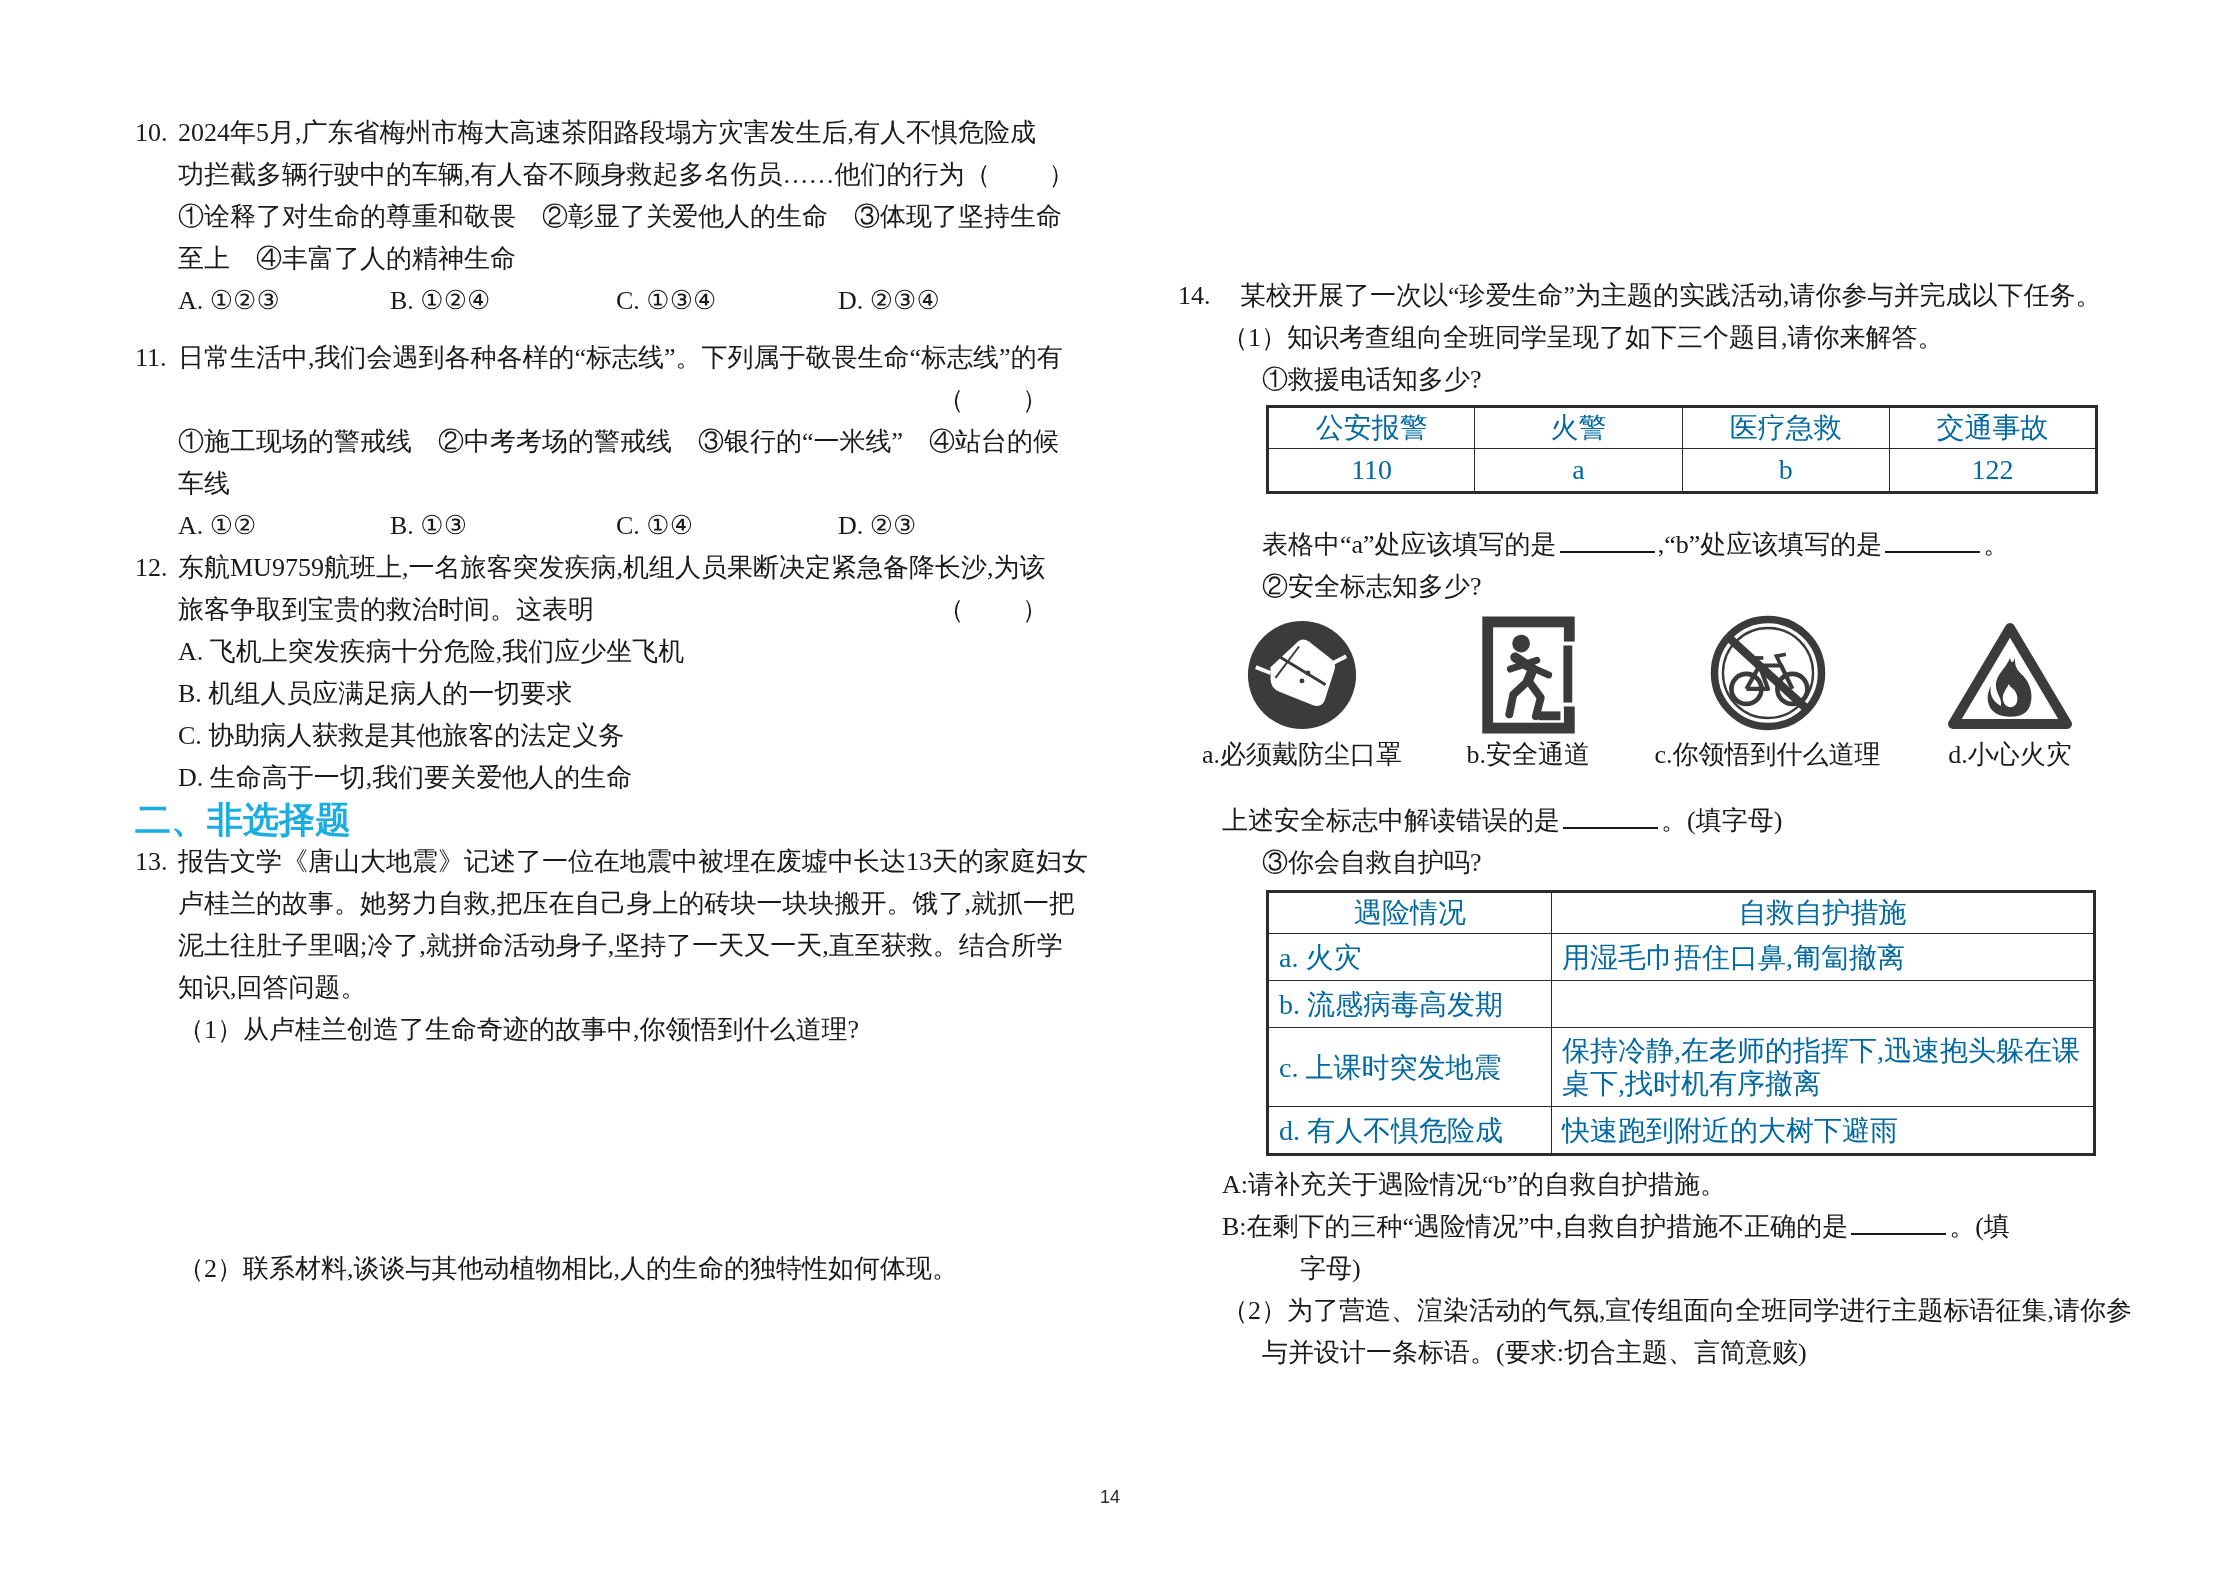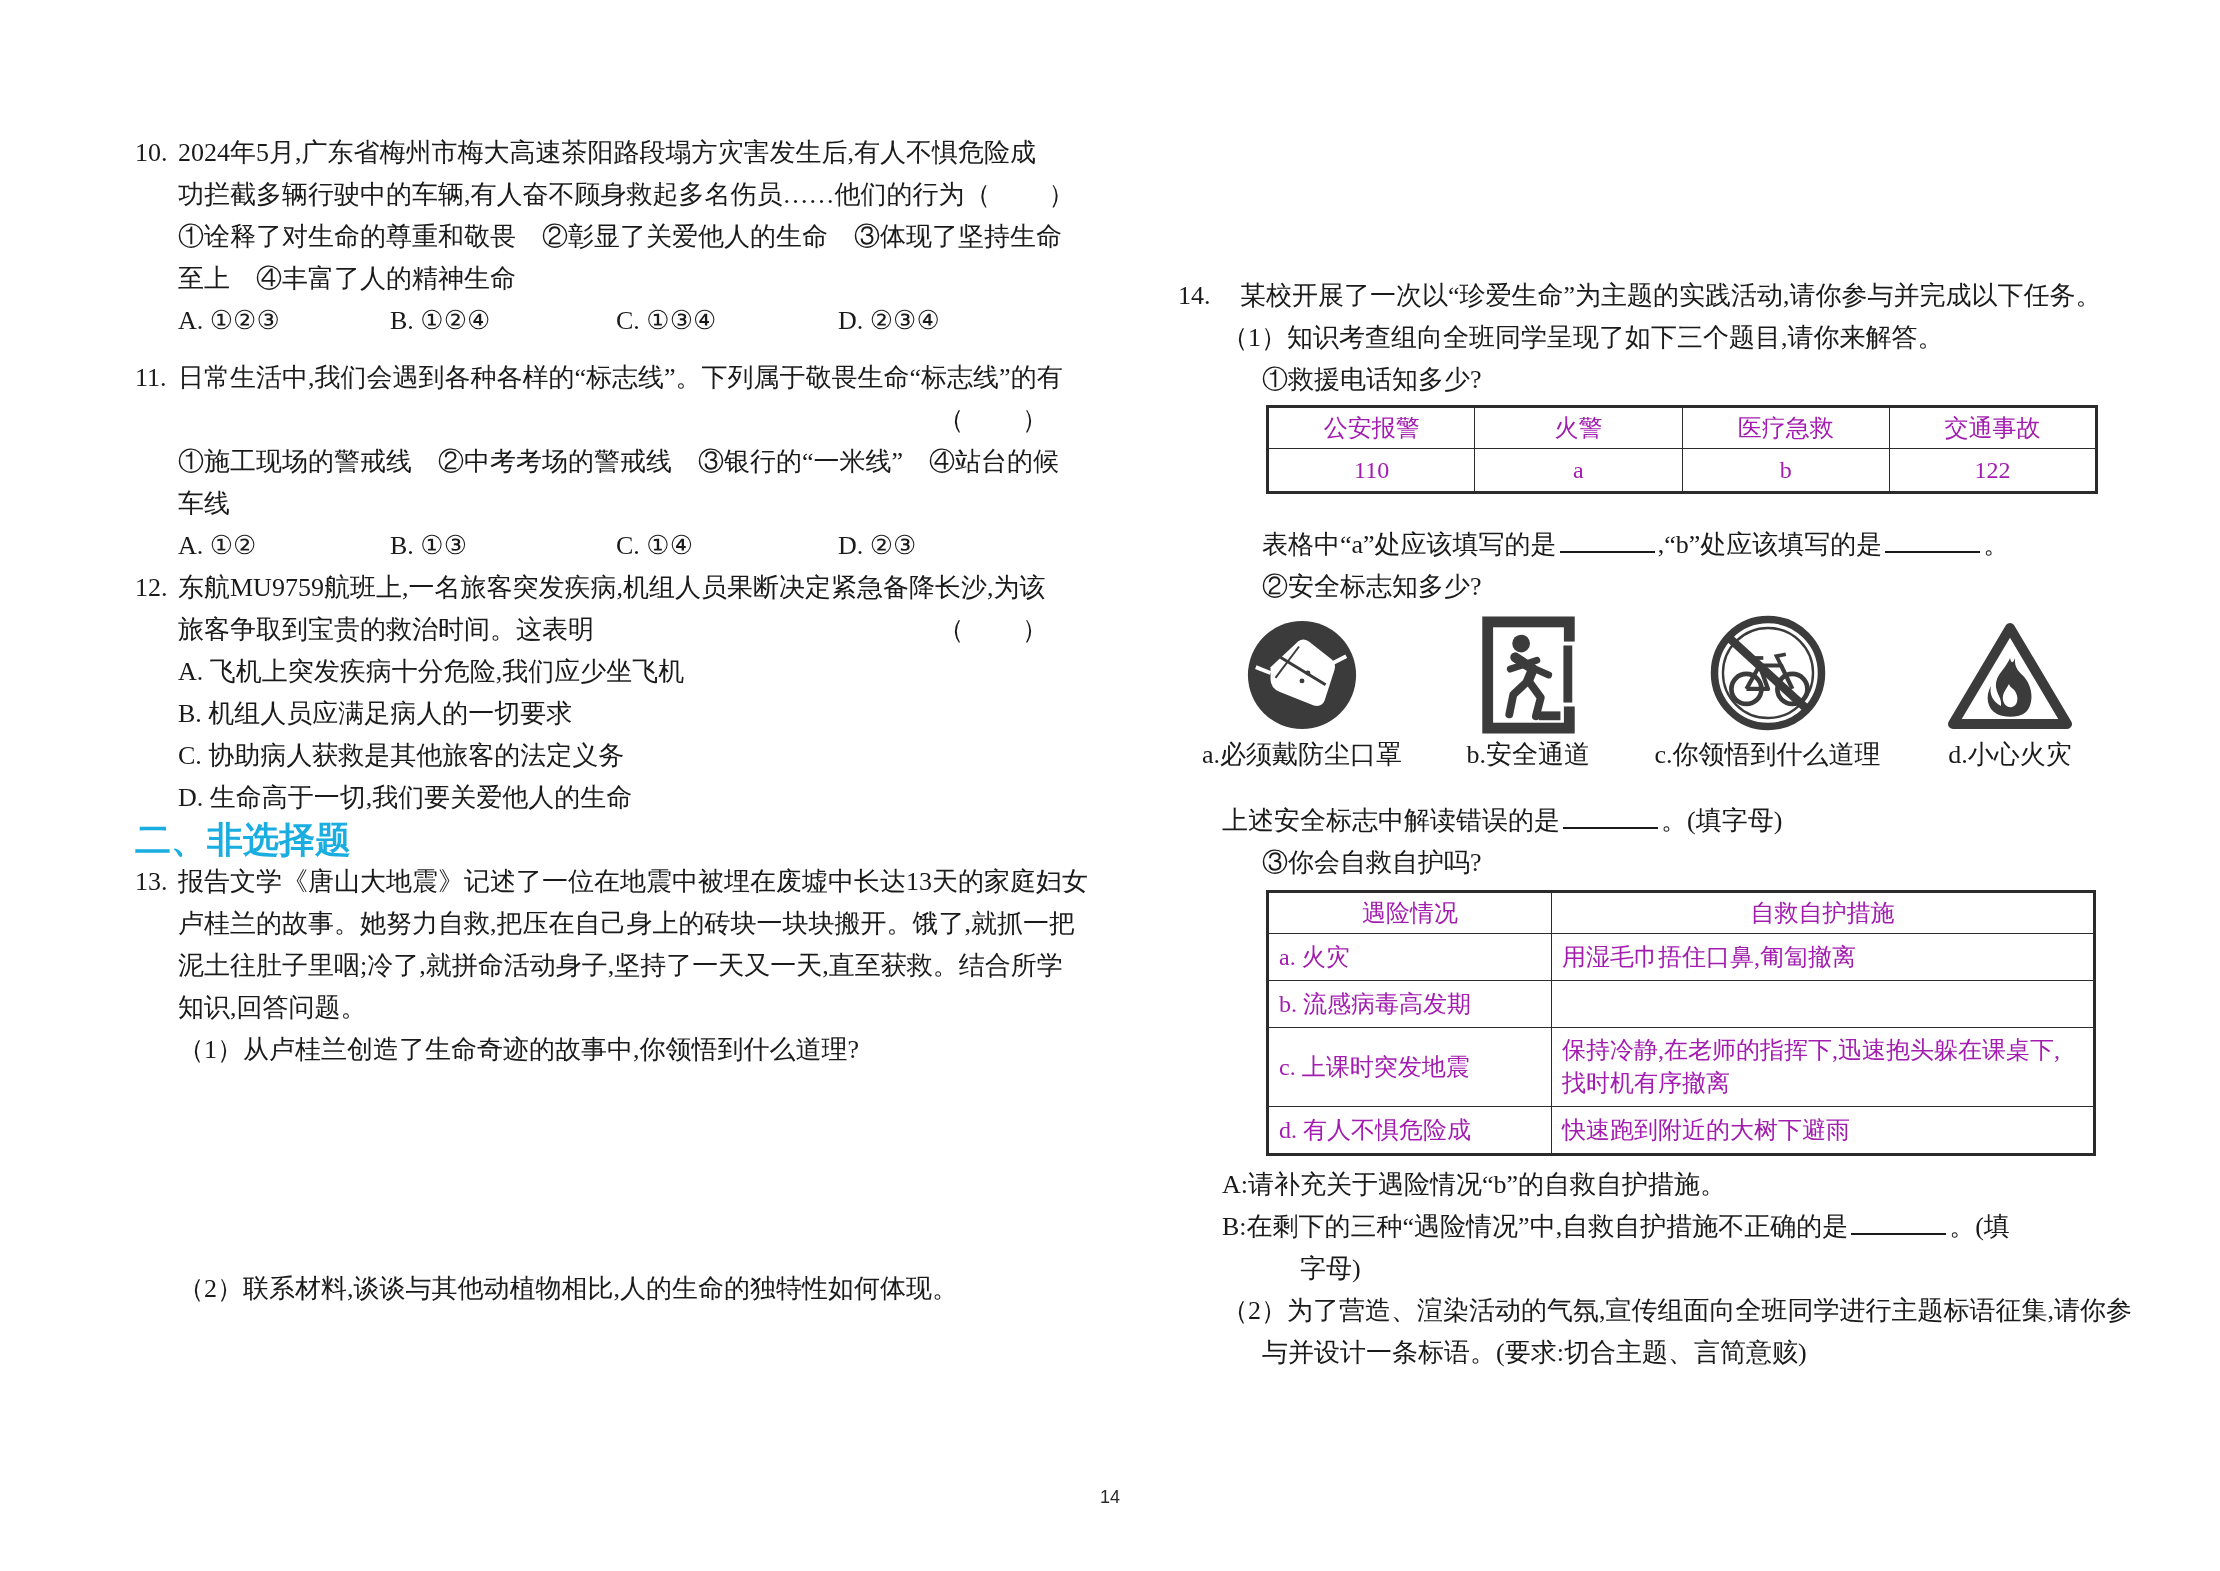--- a/index.html
+++ b/index.html
@@ -2,21 +2,21 @@
 <html><head>
 <meta charset="utf-8">
 <style>
   html,body{margin:0;padding:0;}
   body{
     width:2220px;height:1571px;position:relative;background:#ffffff;
     font-family:"Liberation Serif","DejaVu Serif",serif;
     color:#1a1a1a;font-size:26px;overflow:hidden;
   }
   .col{position:absolute;top:112px;}
-  .col-left{left:135px;width:915px;margin-top:20px;}
+  .col-left{left:135px;width:915px;}
   .col-right{left:1178px;width:917px;}
   .q-line{line-height:42px;white-space:nowrap;}
   .q-first{display:flex;}
   .q-num{display:inline-block;width:43px;flex:0 0 43px;}
   .indent{padding-left:43px;}
   .flexline{display:flex;justify-content:space-between;}
   .bracket{letter-spacing:2px;}
   .options-grid{display:grid;grid-template-columns:212px 226px 222px 1fr;line-height:42px;padding-left:43px;}
   .section-header{
     font-family:"Liberation Sans","DejaVu Sans",sans-serif;
@@ -25,21 +25,21 @@
   .mt15{margin-top:15px;}
   .gap-answer-left{height:197px;}
   .sub-q{line-height:42px;white-space:nowrap;}
   
   .r-first-gap{margin-top:20px;}
   .r-q14-gap{margin-top:163px;}
   .ind1{padding-left:44px;}
   .ind2{padding-left:84px;}
   .hang62{display:flex;}
   .num62{display:inline-block;width:62px;flex:0 0 62px;}
-  table{border-collapse:collapse;border:3px solid #2b2b2b;font-size:24px;color:#a21caf;}
+  table{border-collapse:collapse;border:3px solid #2b2b2b;font-size:28px;color:#0369a1;}
   td,th{border:1.5px solid #2b2b2b;font-weight:normal;}
   .phone-table{margin-left:88px;margin-top:4px;width:832px;table-layout:fixed;}
   .phone-table th{height:38px;text-align:center;}
   .phone-table td{height:40px;text-align:center;}
   .blank{
     display:inline-block;width:95px;height:4px;
     border-bottom:2px solid #1a1a1a;vertical-align:baseline;margin:0 3px;
   }
   .mt30{margin-top:30px;}
   .signs-row{

